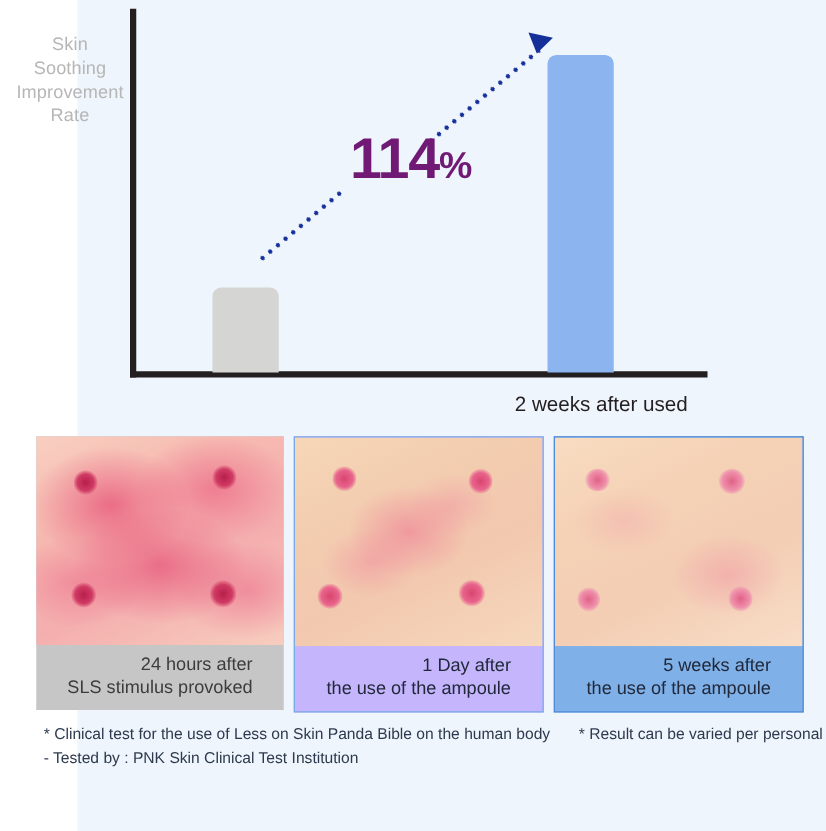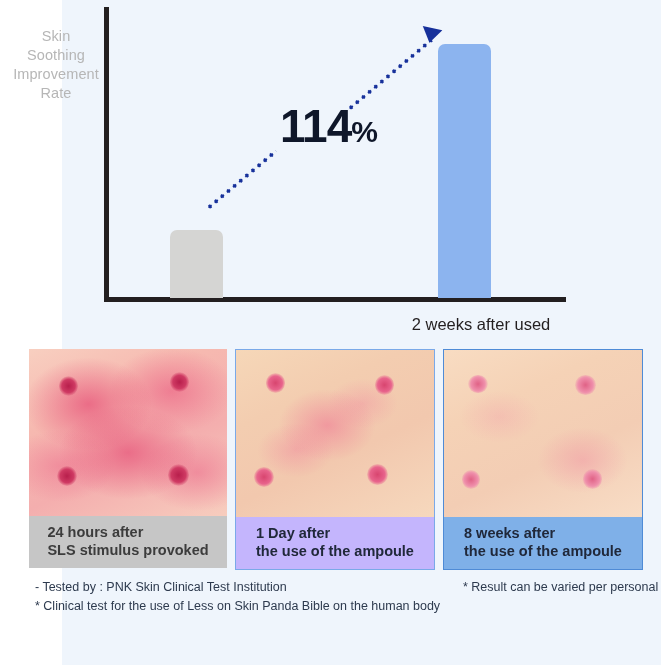--- a/index.html
+++ b/index.html
@@ -120,21 +120,21 @@
     border-left: 10px solid transparent;
     border-right: 10px solid transparent;
     border-top: 15px solid #16309a;
     transform: rotate(12deg);
   }
 
   #stat-callout {
     position: absolute;
     left: 280px;
     top: 103px;
-    color: #0f172a;
+    color: #701a75;
     font-weight: 700;
     letter-spacing: -1px;
     white-space: nowrap;
   }
   #stat-value {
     font-size: 46px;
     line-height: 46px;
   }
   #stat-unit {
     font-size: 30px;
@@ -182,24 +182,23 @@
   }
   .photo-caption {
     flex: 1;
     display: flex;
     flex-direction: column;
     align-items: center;
     justify-content: center;
     font-size: 14.5px;
     line-height: 18px;
     color: #3c3c3c;
-    text-align: left;
+    text-align: right;
     white-space: pre-line;
     padding-bottom: 2px;
-    font-weight: bold;
   }
   .theme-light .photo-caption,
   .theme-dark  .photo-caption { color: #20283a; }
 
   
   .skin {
     position: absolute;
     inset: 0;
   }
   .skin-a {
@@ -315,24 +314,24 @@
     </div>
 
     <div class="photo-card theme-dark">
       <div class="photo-img">
         <div class="skin skin-c"></div>
         <div class="spot spot-soft" style="left:12%;top:15%;width:10%;height:11%;"></div>
         <div class="spot spot-soft" style="left:66%;top:15%;width:11%;height:12%;"></div>
         <div class="spot spot-soft" style="left:9%;top:72%;width:9%;height:11%;"></div>
         <div class="spot spot-soft" style="left:70%;top:71%;width:10%;height:12%;"></div>
       </div>
-      <div class="photo-caption">8 weeks after
+      <div class="photo-caption">5 weeks after
 the use of the ampoule</div>
     </div>
   </div>
 
   <div id="footnotes">
+    <div class="note-line">* Clinical test for the use of Less on Skin Panda Bible on the human body</div>
     <div class="note-line">- Tested by : PNK Skin Clinical Test Institution</div>
-    <div class="note-line">* Clinical test for the use of Less on Skin Panda Bible on the human body</div>
     <div id="note-aside">* Result can be varied per personal</div>
   </div>
 
 </div>
 
 </body></html>

